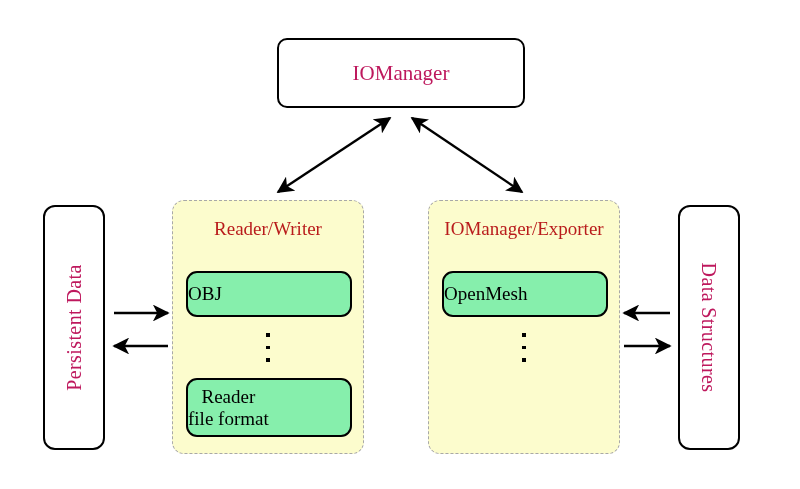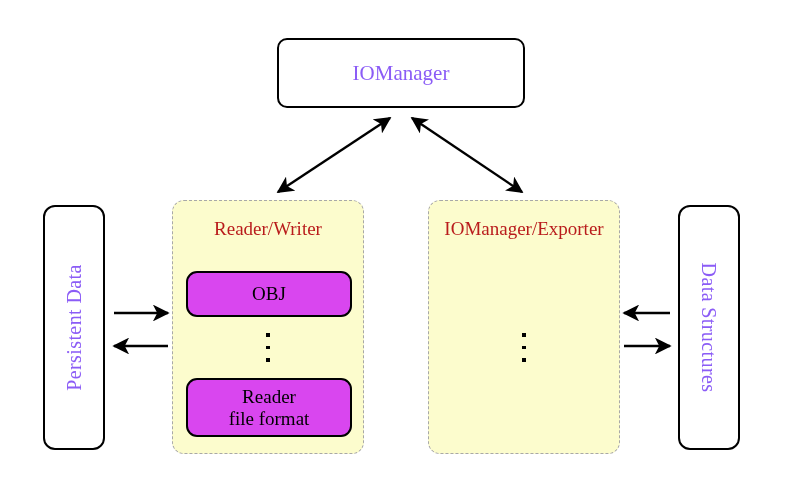--- a/index.html
+++ b/index.html
@@ -20,21 +20,21 @@
   .node {
     position: absolute;
     box-sizing: border-box;
     border: 2.2px solid #000000;
     border-radius: 10px;
     background: #ffffff;
     display: flex;
     align-items: center;
     justify-content: center;
     text-align: center;
-    color: #8b5cf6;
+    color: #be185d;
   }
 
   #iomanager-box {
     left: 277px;
     top: 38px;
     width: 248px;
     height: 70px;
     font-size: 21px;
   }
 
@@ -97,24 +97,23 @@
     color: #b91c1c;
     white-space: nowrap;
   }
 
   
   .inner-node {
     position: absolute;
     box-sizing: border-box;
     border: 2.6px solid #000000;
     border-radius: 11px;
-    background: #d946ef;
+    background: #86efac;
     display: flex;
     align-items: center;
-    justify-content: center;
     text-align: center;
     font-size: 19px;
     line-height: 1.15;
     color: #000000;
   }
   .inner-top {
     left: 13px;
     top: 70px;
     width: 166px;
     height: 46px;
@@ -208,20 +207,23 @@
       <span>
         <span>Reader</span><br>
         <span>file format</span>
       </span>
     </div>
   </div>
 
   <div class="panel" id="importer-exporter-panel">
     <div class="panel-title">IOManager/Exporter</div>
 
+    <div class="inner-node inner-top">
+      <span>OpenMesh</span>
+    </div>
 
     <div class="vdots">
       <i></i>
       <i></i>
       <i></i>
     </div>
 
   </div>
 
 </div>

